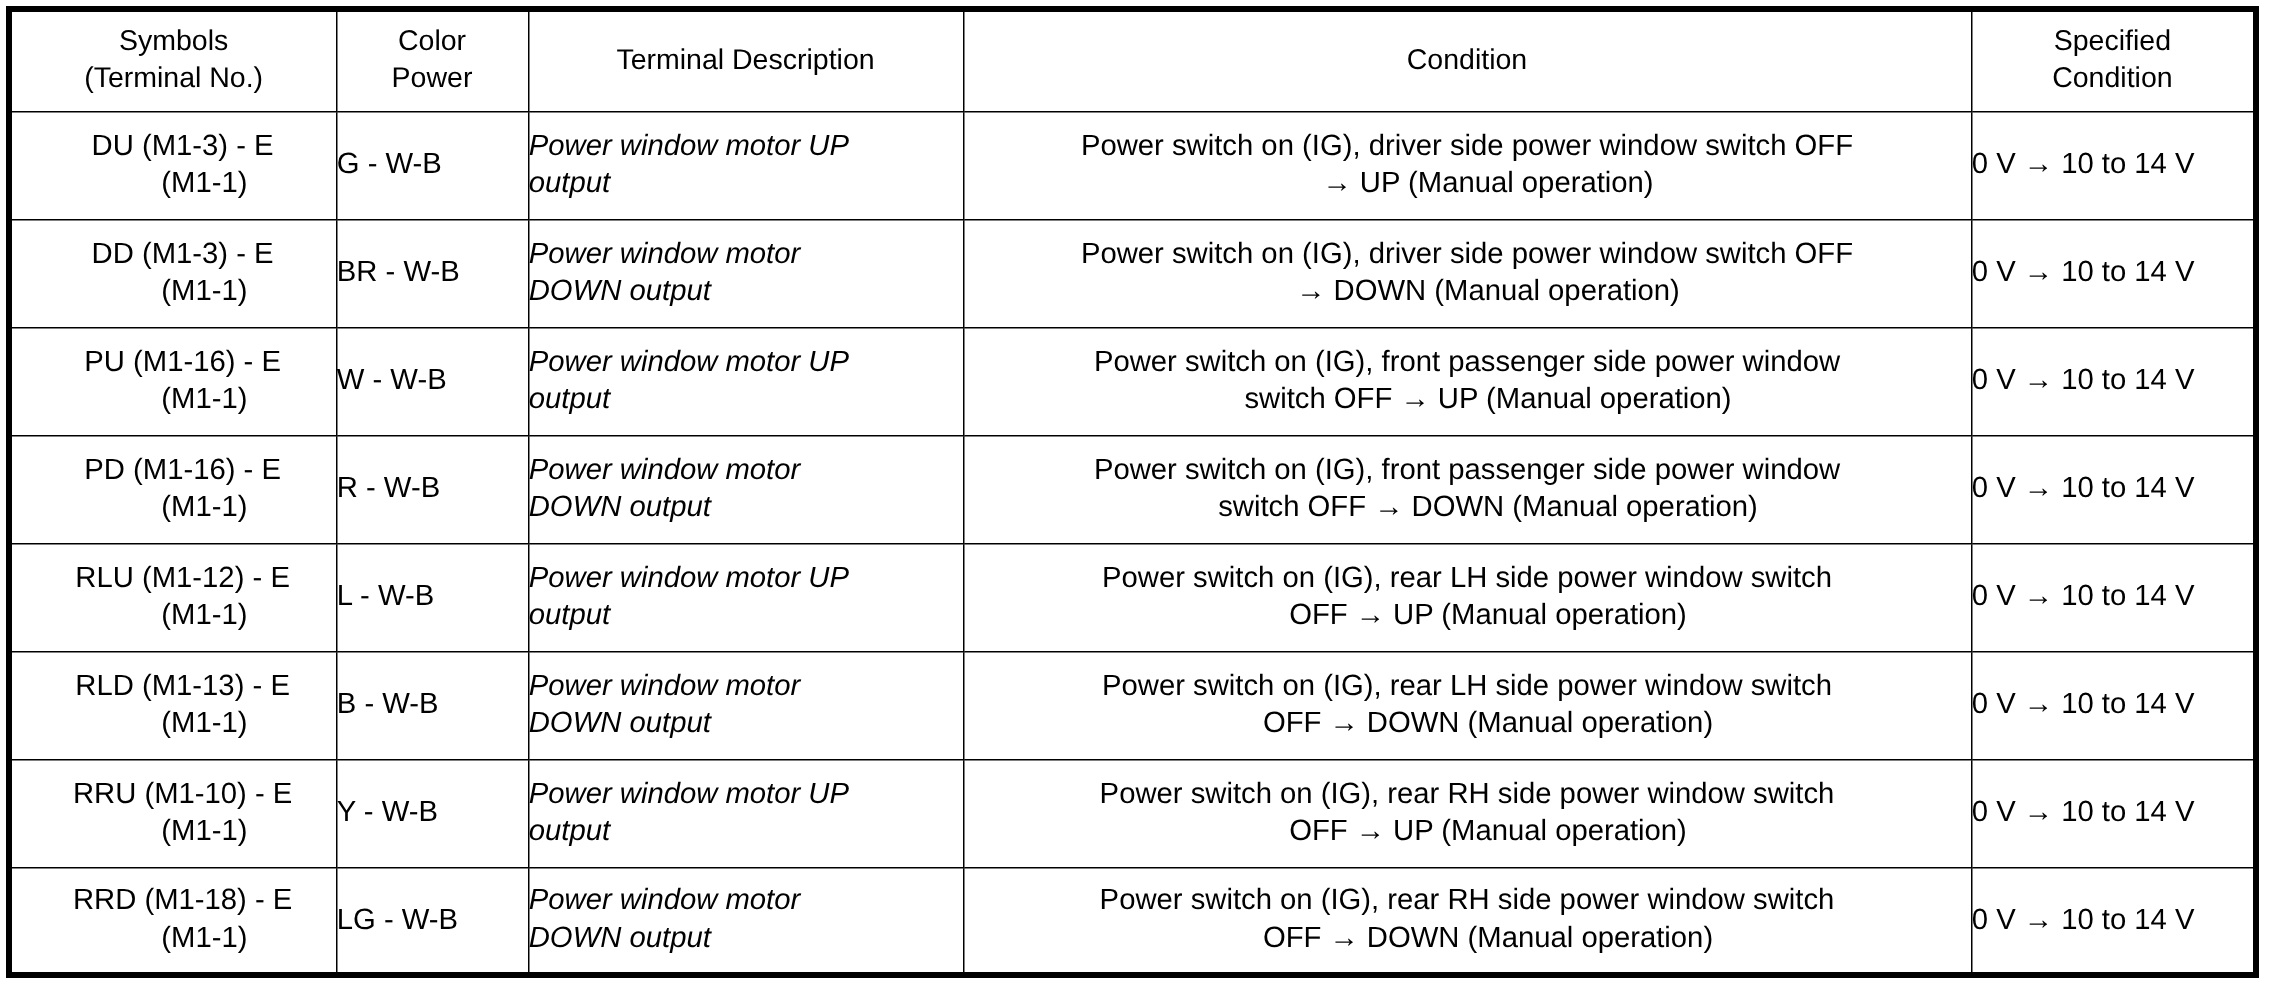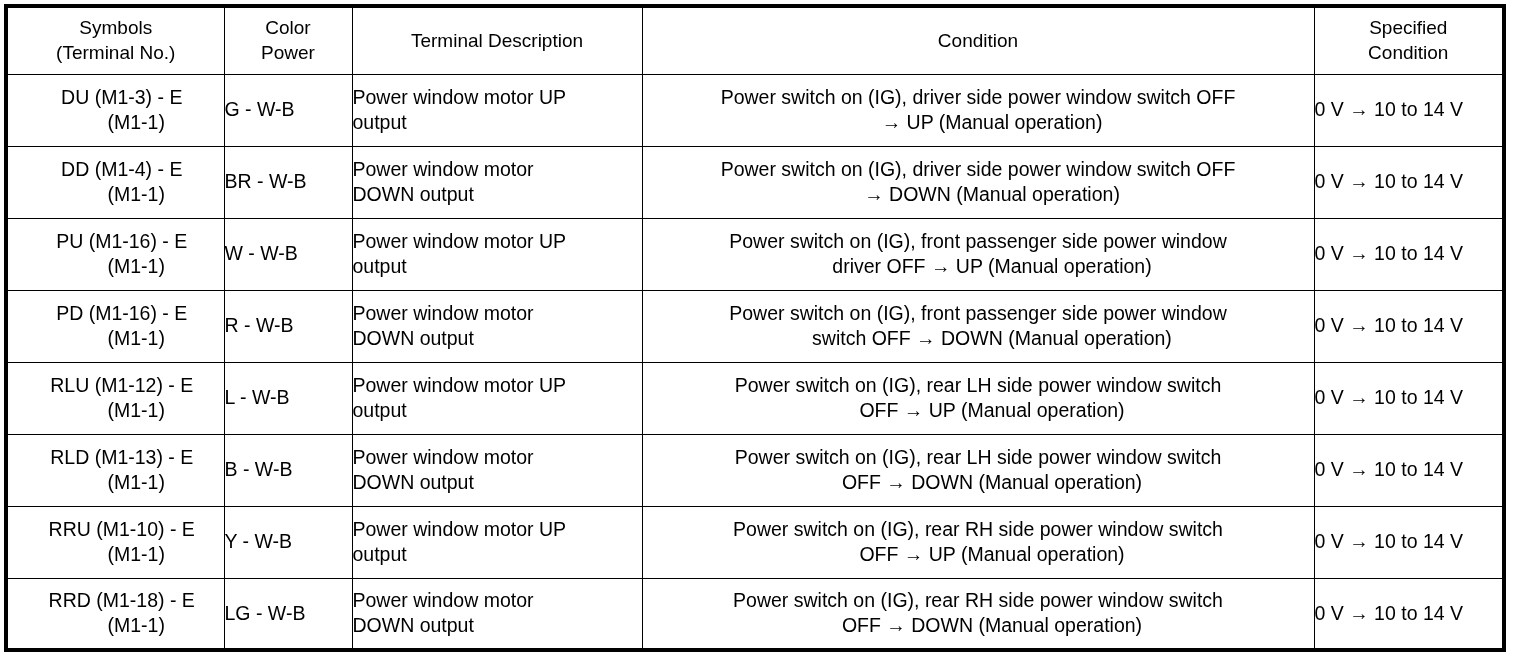--- a/index.html
+++ b/index.html
@@ -75,20 +75,21 @@
   td.sym .l2 { display: block; margin-left: 41px; }
 
   td.wire {
     padding: 4px 3px;
   }
 
   td.desc {
     text-align: left;
     padding: 6px 6px 6px 8px;
     vertical-align: top;
+    font-style: italic;
   }
   td.desc .l1 { display: block; }
   td.desc .l2 { display: block; }
 
   td.cond {
     text-align: center;
     padding: 6px 6px 6px 8px;
     vertical-align: top;
   }
   td.cond .l1 { display: block; }
@@ -150,21 +151,21 @@
         </td>
         <td class="cond">
           <span class="l1">Power switch on (IG), driver side power window switch OFF</span>
           <span class="l2">→ UP (Manual operation)</span>
         </td>
         <td class="spec">0 V → 10 to 14 V</td>
       </tr>
 
       <tr>
         <td class="sym">
-          <span class="l1">DD (M1-4) - E</span>
+          <span class="l1">DD (M1-3) - E</span>
           <span class="l2">(M1-1)</span>
         </td>
         <td class="wire">BR - W-B</td>
         <td class="desc">
           <span class="l1">Power window motor</span>
           <span class="l2">DOWN output</span>
         </td>
         <td class="cond">
           <span class="l1">Power switch on (IG), driver side power window switch OFF</span>
           <span class="l2">→ DOWN (Manual operation)</span>
@@ -177,21 +178,21 @@
           <span class="l1">PU (M1-16) - E</span>
           <span class="l2">(M1-1)</span>
         </td>
         <td class="wire">W - W-B</td>
         <td class="desc">
           <span class="l1">Power window motor UP</span>
           <span class="l2">output</span>
         </td>
         <td class="cond">
           <span class="l1">Power switch on (IG), front passenger side power window</span>
-          <span class="l2">driver OFF → UP (Manual operation)</span>
+          <span class="l2">switch OFF → UP (Manual operation)</span>
         </td>
         <td class="spec">0 V → 10 to 14 V</td>
       </tr>
 
       <tr>
         <td class="sym">
           <span class="l1">PD (M1-16) - E</span>
           <span class="l2">(M1-1)</span>
         </td>
         <td class="wire">R - W-B</td>

